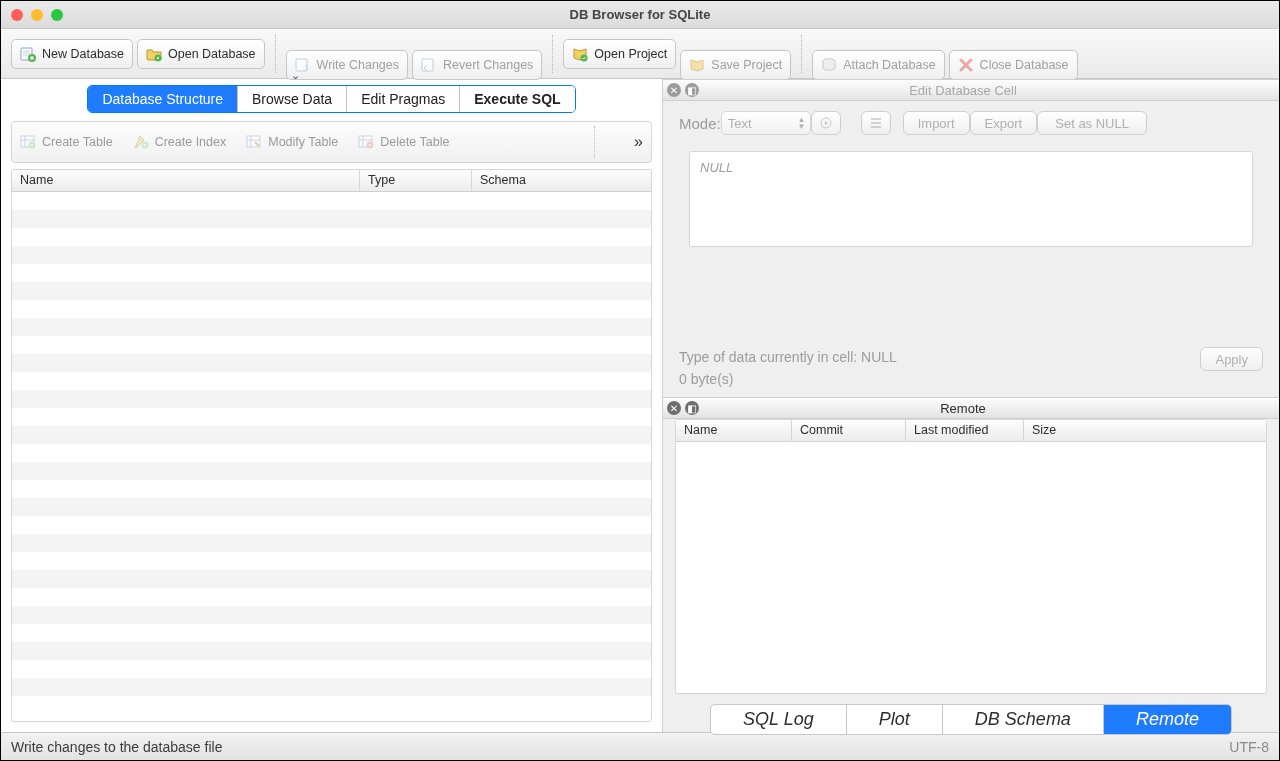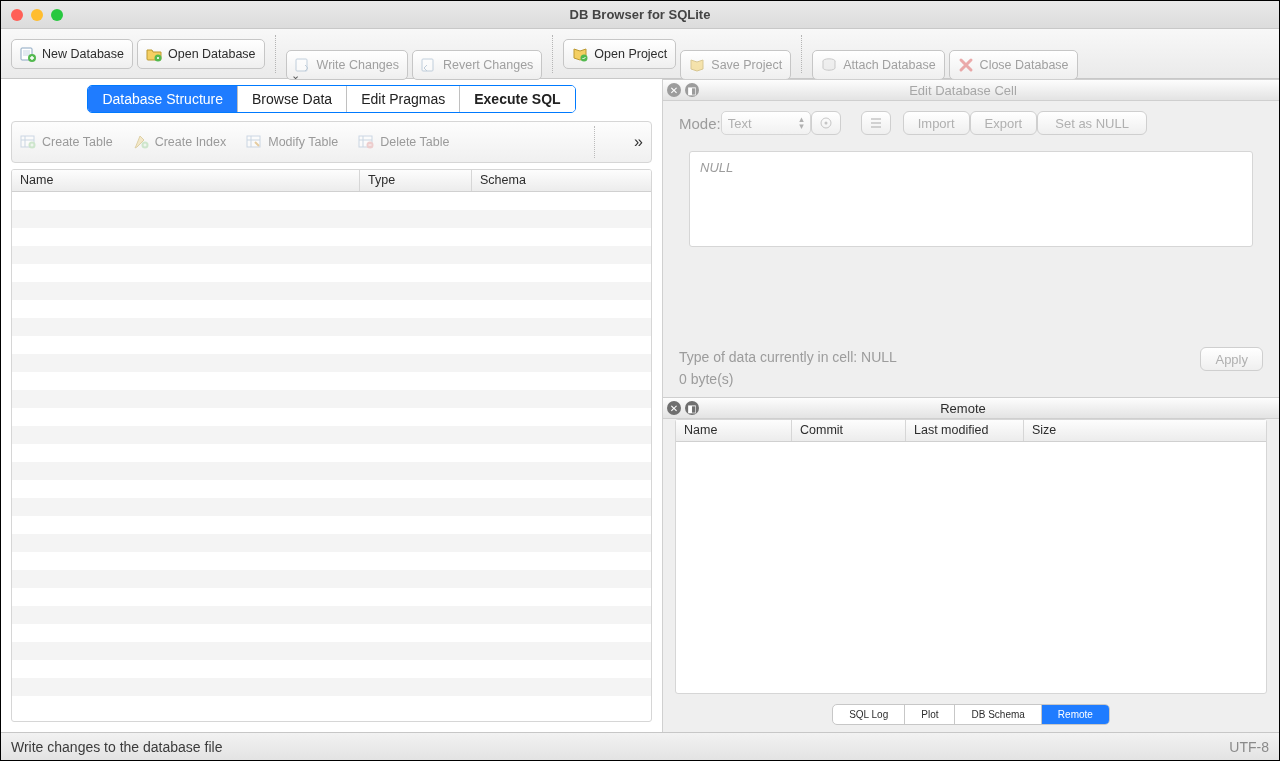--- a/index.html
+++ b/index.html
@@ -68,21 +68,21 @@
   .id-row .lbl{font-size:15px;color:#222;}
   .bluecombo{width:92px;height:22px;border:1px solid #bcbcbc;border-radius:4px;background:#fff;display:flex;}
   .bluecombo .arrow{width:18px;background:#2f7cff;border-top-right-radius:3px;border-bottom-right-radius:3px;display:flex;align-items:center;justify-content:center;color:#fff;font-size:10px;}
   .id-row .spacer{flex:1;}
   .remote-table{margin:0 12px 10px 12px;flex:1;border:1px solid #d6d6d6;border-radius:3px;background:#fff;display:flex;flex-direction:column;min-height:0;}
   .remote-table .cols .col:last-child{border-right:none;}
   .remote-rows{flex:1;}
 
   .bottom-tabs{height:28px;display:flex;justify-content:center;align-items:flex-start;padding-bottom:2px;}
   .btabs{display:flex;border:1px solid #c7c7c7;border-radius:5px;overflow:hidden;background:#fff;}
-  .btabs .bt{padding:4px 16px;font-size:10px;border-right:1px solid #c7c7c7;cursor:pointer;}
+  .btabs .bt{padding:4px 32px;font-size:18px;border-right:1px solid #c7c7c7;cursor:pointer;font-style:italic;}
   .btabs .bt:last-child{border-right:none;}
   .btabs .bt.active{background:#1f7cff;color:#fff;}
 
   
   .status{height:28px;background:linear-gradient(#f2f2f2,#e3e3e3);border-top:1px solid #c7c7c7;display:flex;align-items:center;padding:0 10px;font-size:14px;color:#3b3b3b;justify-content:space-between;}
 
   svg{display:block;}
 </style>
 </head>
 <body>

